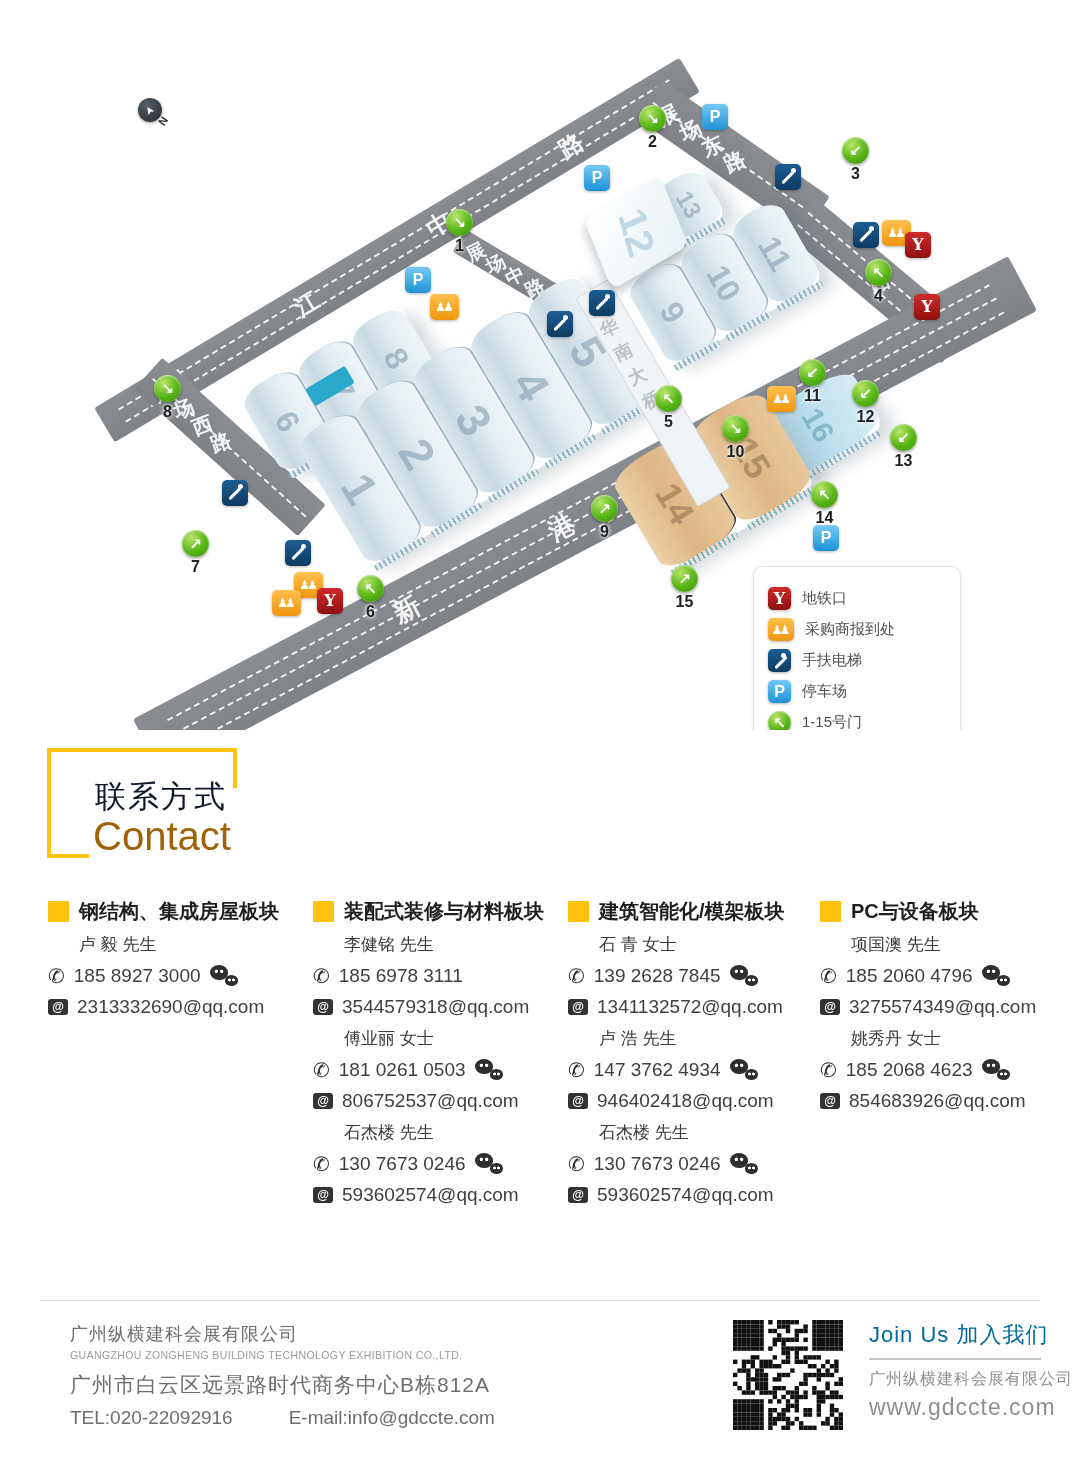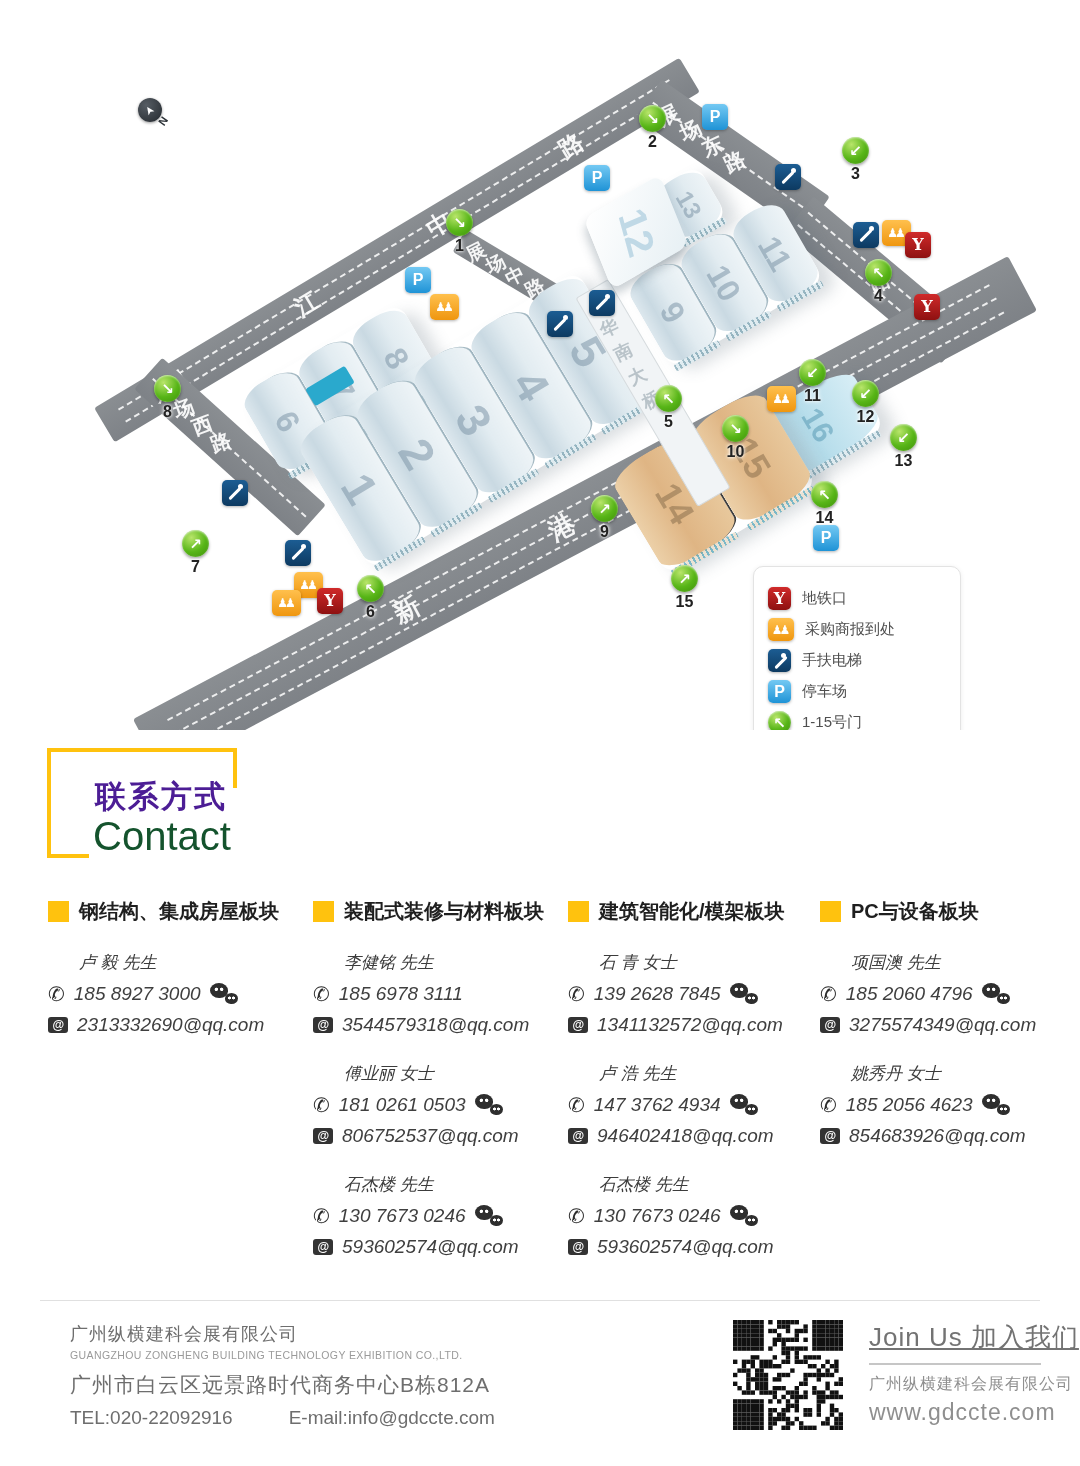--- a/index.html
+++ b/index.html
@@ -62,26 +62,26 @@
   .ccirc{width:24px;height:24px;border-radius:50%;display:flex;align-items:center;justify-content:center;
         background:radial-gradient(circle at 35% 30%,#565d64,#23282d);box-shadow:0 1px 3px rgba(0,0,0,.4);}
   .ccirc span{color:#fff;font-size:11px;transform:rotate(-125deg);line-height:1;}
   .cn{position:absolute;left:21px;top:17px;font-size:11px;font-weight:bold;color:#2c3237;transform:rotate(-55deg);}
   
   .title-frame{position:absolute;left:47px;top:748px;width:186px;height:112px;}
   .title-frame::before{content:"";position:absolute;left:0;top:0;width:100%;height:36px;
         border-top:4px solid #ffc20e;border-right:4px solid #ffc20e;}
   .title-frame::after{content:"";position:absolute;left:0;top:0;width:38px;height:106px;
         border-left:4px solid #ffc20e;border-bottom:4px solid #ffc20e;}
-  .t-cn{position:absolute;left:48px;top:28px;font-size:31px;font-weight:bold;color:#4c1d95;letter-spacing:2px;}
-  .t-en{position:absolute;left:46px;top:66px;font-size:40px;color:#14532d;}
+  .t-cn{position:absolute;left:48px;top:28px;font-size:31px;font-weight:normal;color:#0f172a;letter-spacing:2px;}
+  .t-en{position:absolute;left:46px;top:66px;font-size:40px;color:#a16207;}
   .columns{position:absolute;left:48px;top:898px;display:grid;grid-template-columns:265px 255px 252px 260px;}
   .sec-h{display:flex;align-items:center;gap:10px;font-size:20px;font-weight:bold;color:#1f1f1f;}
   .sq{width:21px;height:21px;background:#ffc20e;flex:0 0 21px;}
-  .person{margin-top:26px;font-style:italic;}
+  .person{margin-top:8px;}
   .p-name{padding-left:31px;font-size:17px;color:#3c3c3c;margin-bottom:6px;}
   .p-row{display:flex;align-items:center;gap:9px;margin:9px 0;font-size:19px;color:#3f3f3f;}
   .ph-ic{font-size:20px;color:#2c2c2c;line-height:1;}
   .ic-mail{width:20px;height:16px;background:#333;border-radius:3px;color:#fff;font-size:12px;font-weight:bold;
         display:flex;align-items:center;justify-content:center;flex:0 0 20px;}
   .wc{position:relative;width:30px;height:22px;display:inline-block;}
   .wc i{position:absolute;display:block;background:#2e2e2e;}
   .wc .b1{left:0;top:0;width:18px;height:15px;border-radius:50% 50% 45% 50%;
         background-image:radial-gradient(circle at 35% 42%,#fff 1.4px,transparent 2px),
                          radial-gradient(circle at 65% 42%,#fff 1.4px,transparent 2px);}
@@ -90,21 +90,21 @@
                          radial-gradient(circle at 65% 45%,#fff 1.2px,transparent 1.8px);}
   
   .f-divider{position:absolute;left:40px;right:40px;top:1300px;border-top:1px solid #e0e0e0;}
   .f-left{position:absolute;left:70px;top:1322px;color:#6e6e6e;}
   .f-cn{font-size:18px;letter-spacing:1px;}
   .f-en{font-size:10.5px;color:#9a9a9a;letter-spacing:.4px;margin-top:3px;}
   .f-addr{font-size:21px;margin-top:10px;letter-spacing:1px;}
   .f-telrow{font-size:19px;margin-top:8px;display:flex;gap:56px;}
   .f-right{position:absolute;left:733px;top:1320px;display:flex;gap:26px;align-items:flex-start;}
   .qr{width:110px;height:110px;}
-  .join-title{font-size:26px;color:#737373;letter-spacing:1px;text-decoration:underline;}
+  .join-title{font-size:22px;color:#0369a1;letter-spacing:1px;}
   .join-div{border-bottom:2px solid #c6c6c6;margin:8px 0 9px;width:172px;}
   .join-sub{font-size:16px;color:#8f8f8f;letter-spacing:1px;}
   .join-url{font-size:23px;color:#8f8f8f;margin-top:4px;letter-spacing:1px;}
 </style>
 </head>
 <body>
 
 <div class="page">
 
   <div class="map" id="map">
@@ -567,21 +567,21 @@
       <div class="p-row">
         <span class="ic-mail">@</span>
         <span class="p-email">3275574349@qq.com</span>
       </div>
     </div>
 
     <div class="person">
       <div class="p-name">姚秀丹 女士</div>
       <div class="p-row">
         <span class="ph-ic">✆</span>
-        <span class="p-phone">185 2056 4623</span>
+        <span class="p-phone">185 2068 4623</span>
         <span class="wc">
                 <i class="b1"></i>
                 <i class="b2"></i>
               </span>
       </div>
       <div class="p-row">
         <span class="ic-mail">@</span>
         <span class="p-email">854683926@qq.com</span>
       </div>
     </div>

